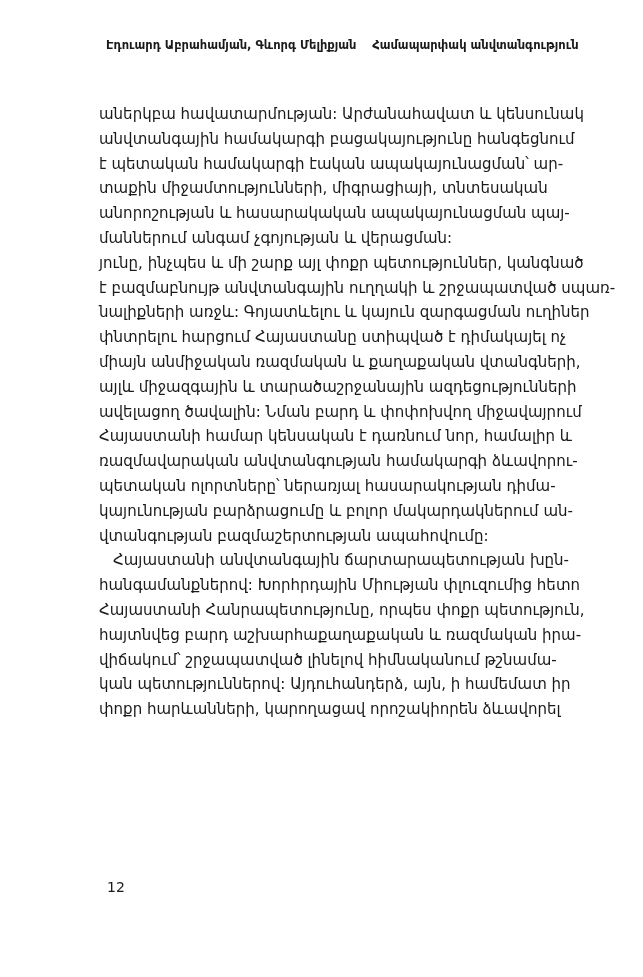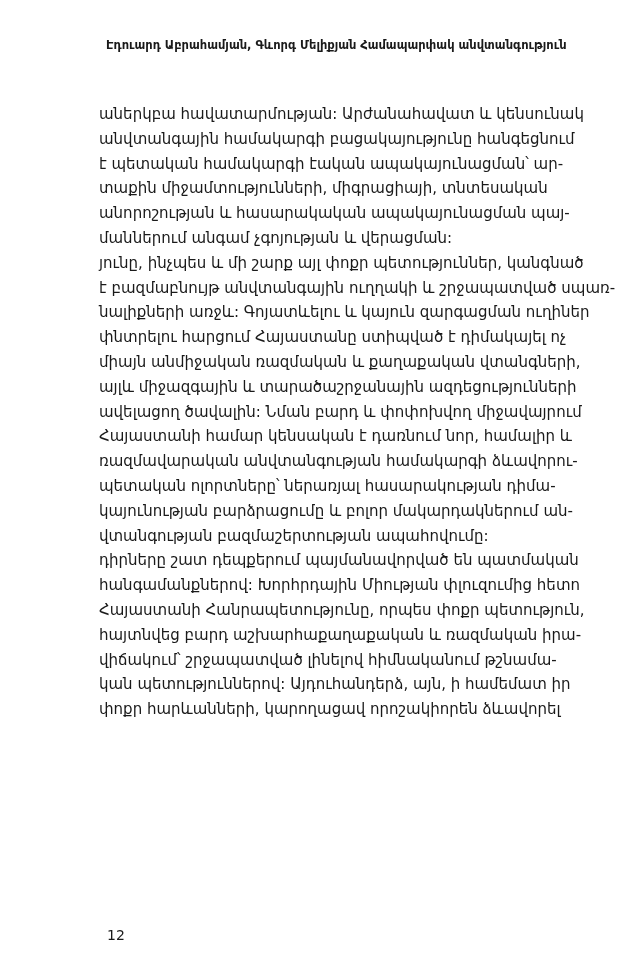--- a/index.html
+++ b/index.html
@@ -1,24 +1,24 @@
 <!DOCTYPE html>
 <html><head>
 <meta charset="utf-8">
 <style>
   html, body { margin: 0; padding: 0; background: #ffffff; }
   body { width: 643px; height: 977px; position: relative; overflow: hidden; font-family: "DejaVu Sans", sans-serif; color: #1a1a1a; }
   .header { position: absolute; left: 106px; top: 38px; font-size: 11.5px; white-space: nowrap; }
   .header .authors { font-weight: bold; }
-  .header .title { font-weight: bold; }
+  .header .title { font-weight: bold; margin-left: 12px; }
   .body-text { position: absolute; left: 99px; top: 102px; width: 444px; font-size: 15px; line-height: 24.8px; }
   .line { display: block; white-space: nowrap; text-align: justify; text-align-last: justify; }
   .line.last { text-align-last: left; }
   .line.indent { padding-left: 14px; }
-  .page-number { position: absolute; left: 107px; top: 879px; font-size: 14px; margin-top: 48px; }
+  .page-number { position: absolute; left: 107px; top: 879px; font-size: 14px; }
 </style>
 </head>
 <body>
 
 <div class="header">
   <span class="authors">Էդուարդ Աբրահամյան, Գևորգ Մելիքյան</span>
   <span class="title">Համապարփակ անվտանգություն</span>
 </div>
 
 <div class="body-text">
@@ -33,21 +33,21 @@
   <span class="line">նալիքների առջև: Գոյատևելու և կայուն զարգացման ուղիներ</span>
   <span class="line">փնտրելու հարցում Հայաստանը ստիպված է դիմակայել ոչ</span>
   <span class="line">միայն անմիջական ռազմական և քաղաքական վտանգների,</span>
   <span class="line">այլև միջազգային և տարածաշրջանային ազդեցությունների</span>
   <span class="line">ավելացող ծավալին: Նման բարդ և փոփոխվող միջավայրում</span>
   <span class="line">Հայաստանի համար կենսական է դառնում նոր, համալիր և</span>
   <span class="line">ռազմավարական անվտանգության համակարգի ձևավորու-</span>
   <span class="line">պետական ոլորտները՝ ներառյալ հասարակության դիմա-</span>
   <span class="line">կայունության բարձրացումը և բոլոր մակարդակներում ան-</span>
   <span class="line last">վտանգության բազմաշերտության ապահովումը:</span>
-  <span class="line">դիրները շատ դեպքերում պայմանավորված են պատմական</span>
+  <span class="line indent">Հայաստանի անվտանգային ճարտարապետության խըն-</span>
   <span class="line">հանգամանքներով: Խորհրդային Միության փլուզումից հետո</span>
   <span class="line">Հայաստանի Հանրապետությունը, որպես փոքր պետություն,</span>
   <span class="line">հայտնվեց բարդ աշխարհաքաղաքական և ռազմական իրա-</span>
   <span class="line">վիճակում՝ շրջապատված լինելով հիմնականում թշնամա-</span>
   <span class="line">կան պետություններով: Այդուհանդերձ, այն, ի համեմատ իր</span>
   <span class="line">փոքր հարևանների, կարողացավ որոշակիորեն ձևավորել</span>
 </div>
 
 <div class="page-number">12</div>
 

